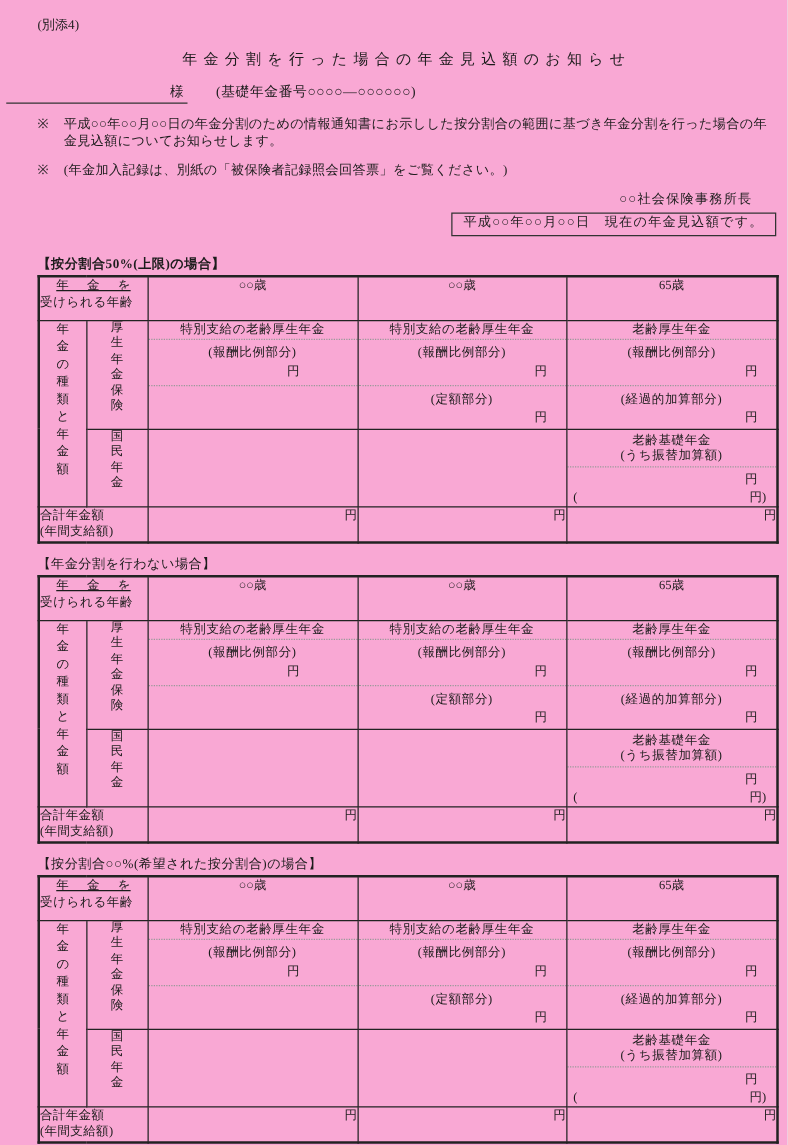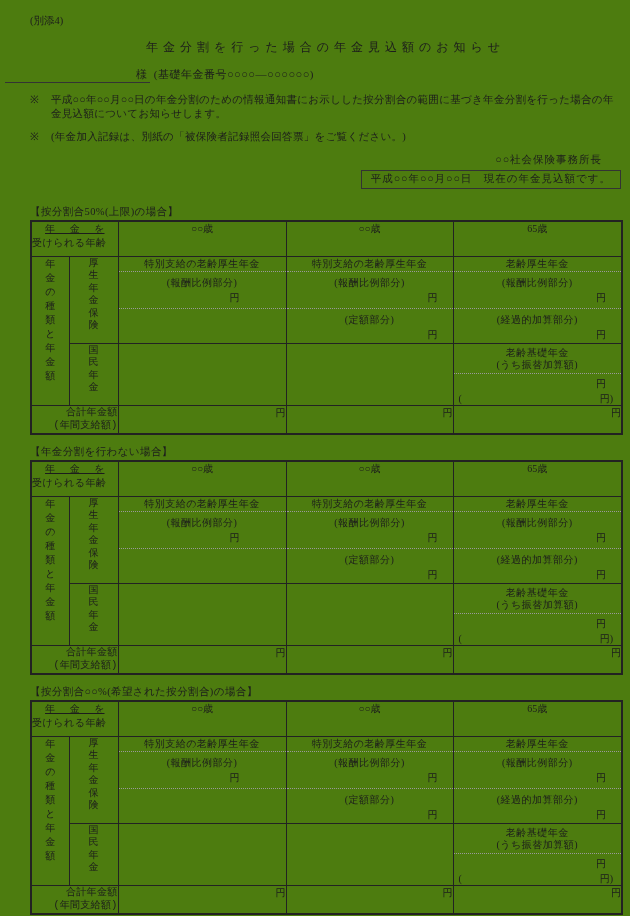--- a/index.html
+++ b/index.html
@@ -1,38 +1,38 @@
 <!DOCTYPE html>
 <html><head>
 <meta charset="utf-8">
 <style>
   html,body{margin:0;padding:0;background:#e9e9e9;}
   .page{
     position:relative;width:630px;height:916px;margin:0 auto;
-    background:#4d7c0f;color:#1c1c1c;overflow:hidden;box-sizing:border-box;
+    background:#f9a8d4;color:#1c1c1c;overflow:hidden;box-sizing:border-box;
     padding:14px 9px 0 30px;
     font-family:"Liberation Serif","DejaVu Serif",serif;
     font-size:10.5px;line-height:13px;
   }
   .attach{font-size:10.5px;}
   .doc-title{margin-top:12px;text-align:center;font-size:12px;letter-spacing:5px;line-height:17px;white-space:nowrap;}
   .addr{margin-top:11px;height:16px;font-size:11px;}
   .addr-line{
     display:inline-block;width:142px;margin-left:-25px;
     border-bottom:1px solid #333;text-align:right;padding-right:3px;line-height:15px;
   }
-  .addr-num{margin-left:1px;letter-spacing:.5px;}
+  .addr-num{margin-left:20px;letter-spacing:.5px;}
   .note{display:flex;margin-top:10px;}
   .note .nmark{width:21px;flex:none;}
   .note .ntext{flex:1;line-height:13.5px;letter-spacing:.3px;}
   .signer{margin-top:9px;text-align:right;padding-right:19px;letter-spacing:1px;}
   .dbox-row{margin-top:4px;text-align:right;height:26px;}
   .dbox{display:inline-block;border:1px solid #333;padding:1px 9px 3px 9px;letter-spacing:1px;}
   .sec-title{margin:10px 0 2px 0;font-size:10.5px;letter-spacing:.4px;}
-  .sec-title.first{margin-top:9px;}
+  .sec-title.first{margin-top:9px;font-weight:bold;}
 
   table.ptable{border-collapse:collapse;table-layout:fixed;width:591px;border:2px solid #222;}
   table.ptable td{border:1px solid #222;padding:0;vertical-align:top;font-size:10px;line-height:13px;}
   td.age-head{vertical-align:middle;height:34px;}
   .age1{text-align:justify;text-align-last:justify;padding:0 13px;line-height:14px;text-decoration:underline;}
   .age2{text-align:left;line-height:14px;letter-spacing:.5px;}
   td.age-col{vertical-align:middle;text-align:center;font-size:10.5px;}
   td.group-cell,td.sub-cell{vertical-align:middle;}
   .vert{display:block;width:11px;margin:0 auto;word-break:break-all;text-align:center;}
   .vert.group{line-height:14px;}
@@ -43,21 +43,21 @@
   .p-name{height:14px;text-align:center;line-height:14px;letter-spacing:.5px;}
   .p-sub{border-top:1px dotted #999;}
   .p-sub1{height:32px;padding-top:4px;box-sizing:content-box;}
   .p-sub2{height:30px;padding-top:4px;}
   .p-lbl{text-align:center;line-height:14px;letter-spacing:.5px;}
   .p-unit{text-align:right;padding-right:15px;line-height:13px;margin-top:1px;}
   .p-unit.deep{padding-right:46px;}
   .k-names{padding-top:3px;text-align:center;line-height:12.5px;letter-spacing:.5px;height:26px;}
   .k-unit{border-top:1px dotted #999;text-align:right;padding:3px 15px 0 0;height:13px;}
   .k-paren{display:flex;justify-content:space-between;padding:2px 8px 0 5px;line-height:13px;}
-  td.total-label{vertical-align:middle;height:27px;text-align:right;line-height:12px;letter-spacing:.3px;font-family:Liberation Mono, monospace;}
+  td.total-label{vertical-align:middle;height:27px;text-align:left;line-height:12px;letter-spacing:.3px;}
   td.total-unit{vertical-align:middle;text-align:right;padding-right:15px;}
 </style>
 </head>
 <body>
 
 <div class="page">
 
   <div class="attach">(別添4)</div>
 
   <div class="doc-title">年金分割を行った場合の年金見込額のお知らせ</div>

